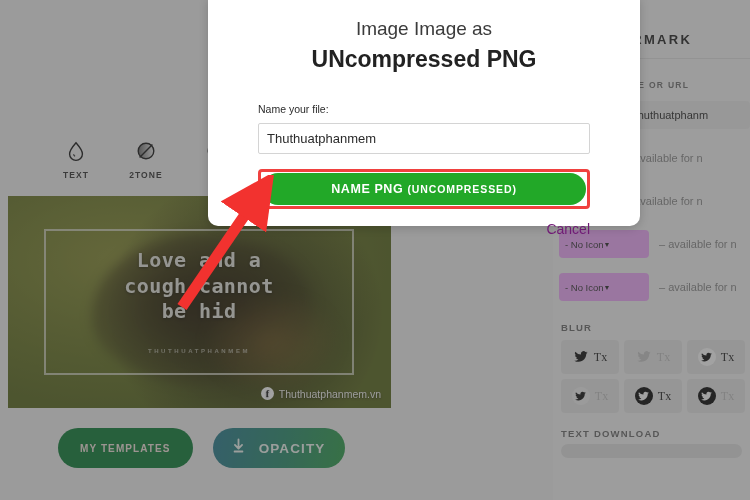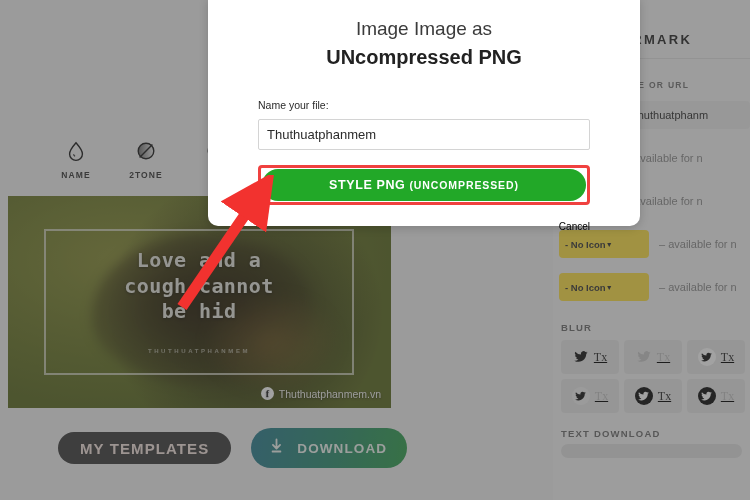--- a/index.html
+++ b/index.html
@@ -96,24 +96,24 @@
     font-family: "Liberation Serif", serif; font-weight: 700;
     font-size: 10px; line-height: 13px; text-align: center;
   }
 
   
   .actions {
     position: absolute; left: 58px; top: 428px;
     display: flex; gap: 20px; align-items: center;
   }
   .btn-templates {
-    height: 32px; padding: 0 22px;
+    height: 40px; padding: 0 22px;
     border-radius: 20px; border: none;
-    background: #404040;
-    color: #f4e4df; font-size: 15px; font-weight: 700;
+    background: #15803d;
+    color: #f4e4df; font-size: 10px; font-weight: 700;
     letter-spacing: 1.1px; cursor: pointer;
     display: flex; align-items: center;
   }
   .btn-download {
     height: 40px; padding: 0 20px 0 16px;
     border-radius: 20px; border: none;
     background: linear-gradient(100deg, #2e7f93 0%, #2f9070 55%, #34a14f 100%);
     color: #f1f7f3; font-size: 13.5px; font-weight: 700;
     letter-spacing: 1.1px; cursor: pointer;
     display: flex; align-items: center; gap: 11px;
@@ -143,24 +143,24 @@
   .col-head-icons { width: 62px; padding-left: 6px; }
   .col-head-name  { flex: 1; }
 
   .sb-rows { position: absolute; top: 100px; left: 0; width: 197px; }
   .sb-row {
     display: flex; align-items: center; gap: 8px;
     height: 30px; margin-bottom: 13px; padding-left: 6px;
   }
   .icon-select {
     width: 56px; height: 28px;
-    background: #fde047; border-radius: 4px;
+    background: #f0abfc; border-radius: 4px;
     display: flex; align-items: center; justify-content: flex-start;
     padding: 0 6px; font-size: 9.5px; color: #3a3a3a;
-    white-space: nowrap; overflow: hidden; cursor: pointer; font-weight: bold;
+    white-space: nowrap; overflow: hidden; cursor: pointer;
   }
   .icon-select.wide { width: 90px; }
   .caret { font-size: 7px; color: #333; }
   .name-field {
     flex: 1; height: 28px;
     display: flex; align-items: center;
     font-size: 11px; color: #2f2f2f;
     white-space: nowrap; overflow: hidden;
     background: #ececec; border-radius: 4px; padding-left: 8px;
     cursor: text;
@@ -172,21 +172,20 @@
     font-size: 9.5px; letter-spacing: 1.2px; color: #6f6f6f; font-weight: 600;
   }
   .sb-style-label { top: 322px; }
   .sb-opacity-label { top: 428px; }
 
   .style-grid {
     position: absolute; left: 8px; top: 340px;
     display: grid; grid-template-columns: repeat(3, 58px);
     grid-template-rows: repeat(2, 34px);
     gap: 5px;
-    text-decoration: underline;
   }
   .style-cell {
     background: #e9e9e9; border-radius: 4px;
     display: flex; align-items: center; justify-content: center; gap: 5px;
     cursor: pointer;
   }
   .style-tx { font-size: 12px; color: #2c2c2c; font-family: "Liberation Serif", serif; }
   .style-tx.faded { color: #c2c2c2; }
   .bird { width: 16px; height: 16px; }
   .bird-disc {
@@ -213,21 +212,21 @@
     background: #ffffff;
     border-radius: 0 0 10px 10px;
     box-shadow: 0 2px 10px rgba(0,0,0,0.18);
     padding: 16px 50px 0 50px;
   }
   .modal-title {
     text-align: center; font-size: 19px; color: #3b3b3b;
     font-weight: 400; margin-top: 4px;
   }
   .modal-subtitle {
-    text-align: center; font-size: 20px; color: #222;
+    text-align: center; font-size: 23px; color: #222;
     font-weight: 700; margin-top: 6px;
   }
   .field-label {
     margin-top: 30px; font-size: 10.5px; color: #2b2b2b; font-weight: 400;
   }
   .name-input {
     margin-top: 8px; width: 100%; height: 31px;
     border: 1px solid #d4d4d4; border-radius: 2px;
     font-size: 13px; color: #2b2b2b;
     padding: 0 8px; outline: none; background: #fff;
@@ -240,21 +239,21 @@
   }
   .btn-save {
     display: block; width: 100%; height: 32px;
     background: #22a828; border: none; border-radius: 16px;
     color: #ffffff; font-size: 12.5px; font-weight: 700;
     letter-spacing: 0.6px; cursor: pointer;
   }
   .btn-save .small { font-size: 10.5px; letter-spacing: 0.9px; }
   .cancel-row { text-align: right; margin-top: 11px; }
   .cancel-link {
-    font-size: 10px; color: #000000; text-decoration: none; cursor: pointer;
+    font-size: 14px; color: #701a75; text-decoration: none; cursor: pointer;
   }
 
   
   .arrow-svg {
     position: absolute; left: 150px; top: 175px;
     width: 140px; height: 145px;
     pointer-events: none;
   }
 </style>
 </head>
@@ -268,21 +267,21 @@
 
       <div class="toolbar-row">
 
         <div class="tool">
           <span class="tool-glyph">
             <svg viewBox="0 0 24 24" width="22" height="22">
               <path d="M12 3 C12 3 5 11 5 15.2 A7 7 0 0 0 19 15.2 C19 11 12 3 12 3 Z" fill="none" stroke="#1d1d1d" stroke-width="1.5"></path>
               <path d="M9.4 15.6 a2.6 2.6 0 0 0 1.6 2.2" fill="none" stroke="#1d1d1d" stroke-width="1.2"></path>
             </svg>
           </span>
-          <span class="tool-label">NAME</span>
+          <span class="tool-label">TEXT</span>
         </div>
 
 
         <div class="tool">
           <span class="tool-glyph">
             <svg viewBox="0 0 24 24" width="22" height="22">
               <defs>
                 <linearGradient id="g2t" x1="0" y1="0" x2="1" y2="0">
                   <stop offset="0%" stop-color="#6e6e6e"></stop>
                   <stop offset="100%" stop-color="#efefef"></stop>
@@ -323,21 +322,21 @@
 
       <div class="actions">
         <button class="btn-templates">MY TEMPLATES</button>
         <button class="btn-download">
           <span>
             <svg viewBox="0 0 24 24" width="19" height="19">
               <path d="M12 3 L12 14 M7.5 10 L12 14.6 L16.5 10" fill="none" stroke="#f1f7f3" stroke-width="2.3" stroke-linecap="round" stroke-linejoin="round"></path>
               <rect x="6" y="17" width="12" height="2.6" rx="0.6" fill="#f1f7f3"></rect>
             </svg>
           </span>
-          <span>DOWNLOAD</span>
+          <span>OPACITY</span>
         </button>
       </div>
 
     </div>
 
     <div class="sidebar">
       <div class="sb-title">ID WATERMARK</div>
       <div class="sb-divider"></div>
 
       <div class="col-heads">
@@ -459,21 +458,21 @@
 
   <div class="modal">
     <div class="modal-title">Image Image as</div>
     <div class="modal-subtitle">UNcompressed PNG</div>
 
     <div class="field-label">Name your file:</div>
     <input class="name-input" type="text" value="Thuthuatphanmem" style="">
 
     <div class="save-wrap">
       <button class="btn-save">
-        <span>STYLE PNG</span>
+        <span>NAME PNG</span>
         <span class="small">(UNCOMPRESSED)</span>
       </button>
     </div>
 
     <div class="cancel-row">
       <a class="cancel-link">Cancel</a>
     </div>
   </div>
 
   <svg class="arrow-svg" viewBox="0 0 140 145">

